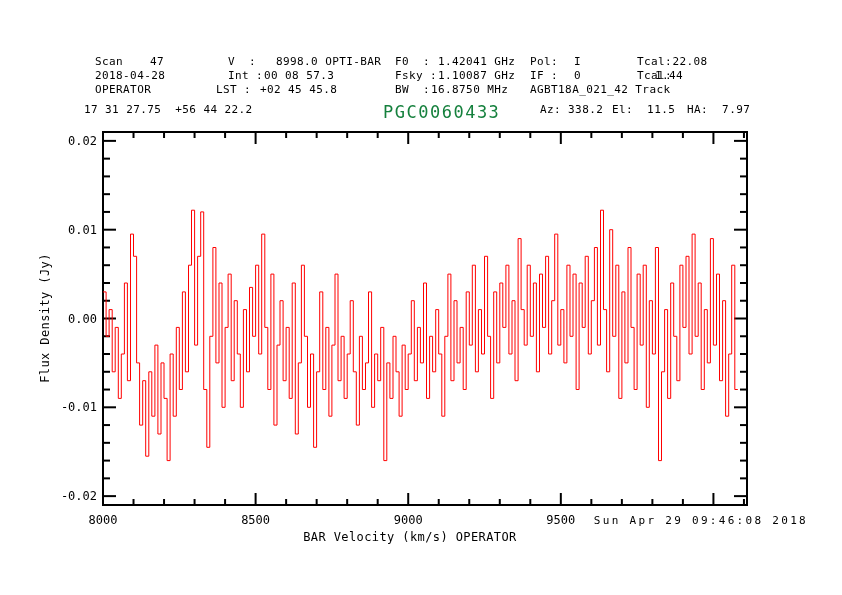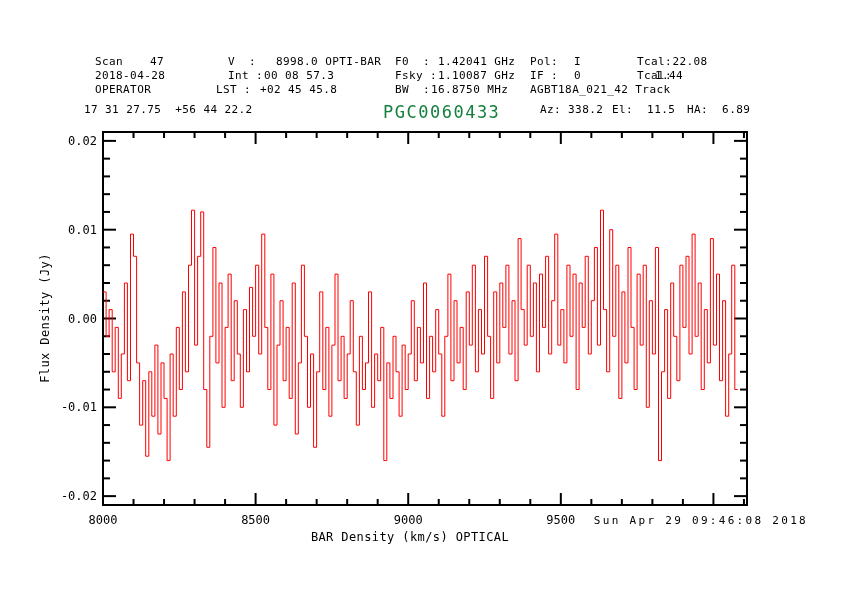--- a/index.html
+++ b/index.html
@@ -47,21 +47,21 @@
     <span style="left:95px;top:84px">OPERATOR</span>
     <span style="left:216px;top:84px">LST :</span>
     <span style="left:260px;top:84px">+02 45 45.8</span>
     <span style="left:395px;top:84px">BW  :</span>
     <span style="left:431px;top:84px">16.8750 MHz</span>
     <span style="left:530px;top:84px">AGBT18A_021_42 Track</span>
 
     <span style="left:84px;top:104px">17 31 27.75  +56 44 22.2</span>
     <span style="left:540px;top:104px">Az: 338.2</span>
     <span style="left:612px;top:104px">El:  11.5</span>
-    <span style="left:687px;top:104px">HA:  6.89</span>
+    <span style="left:687px;top:104px">HA:  7.97</span>
   </div>
 
   <div class="src-title">PGC0060433</div>
 
   <svg id="plot-svg" width="842" height="595">
       <clipPath id="pc">
         <rect x="103" y="132" width="644" height="373"></rect>
       </clipPath>
       <rect x="103" y="132" width="644" height="373" fill="none" stroke="#000" stroke-width="2"></rect>
       <line x1="103" y1="505" x2="103" y2="493" stroke="#000" stroke-width="2"></line>
@@ -155,17 +155,17 @@
       <text x="408.2132701421801" y="524" text-anchor="middle" fill="#000" font-family="DejaVu Sans Mono, monospace" font-size="12">9000</text>
       <text x="560.8199052132702" y="524" text-anchor="middle" fill="#000" font-family="DejaVu Sans Mono, monospace" font-size="12">9500</text>
       <text x="97" y="144.88095238095238" text-anchor="end" fill="#000" font-family="DejaVu Sans Mono, monospace" font-size="12">0.02</text>
       <text x="97" y="233.6904761904762" text-anchor="end" fill="#000" font-family="DejaVu Sans Mono, monospace" font-size="12">0.01</text>
       <text x="97" y="322.5" text-anchor="end" fill="#000" font-family="DejaVu Sans Mono, monospace" font-size="12">0.00</text>
       <text x="97" y="411.3095238095238" text-anchor="end" fill="#000" font-family="DejaVu Sans Mono, monospace" font-size="12">-0.01</text>
       <text x="97" y="500.11904761904765" text-anchor="end" fill="#000" font-family="DejaVu Sans Mono, monospace" font-size="12">-0.02</text>
       <path d="M103.0 291.9L106.1 291.9L106.1 336.3L109.1 336.3L109.1 309.6L112.2 309.6L112.2 371.8L115.2 371.8L115.2 327.4L118.3 327.4L118.3 398.4L121.3 398.4L121.3 354.0L124.4 354.0L124.4 283.0L127.4 283.0L127.4 380.7L130.5 380.7L130.5 234.1L133.5 234.1L133.5 256.3L136.6 256.3L136.6 362.9L139.6 362.9L139.6 425.1L142.7 425.1L142.7 380.7L145.7 380.7L145.7 456.2L148.8 456.2L148.8 371.8L151.8 371.8L151.8 416.2L154.9 416.2L154.9 345.1L157.9 345.1L157.9 434.0L161.0 434.0L161.0 362.9L164.0 362.9L164.0 398.4L167.1 398.4L167.1 460.6L170.1 460.6L170.1 354.0L173.2 354.0L173.2 416.2L176.3 416.2L176.3 327.4L179.3 327.4L179.3 389.5L182.4 389.5L182.4 291.9L185.4 291.9L185.4 371.8L188.5 371.8L188.5 265.2L191.5 265.2L191.5 210.2L194.6 210.2L194.6 345.1L197.6 345.1L197.6 256.3L200.7 256.3L200.7 211.9L203.7 211.9L203.7 389.5L206.8 389.5L206.8 447.3L209.8 447.3L209.8 336.3L212.9 336.3L212.9 247.5L215.9 247.5L215.9 362.9L219.0 362.9L219.0 283.0L222.0 283.0L222.0 407.3L225.1 407.3L225.1 327.4L228.1 327.4L228.1 274.1L231.2 274.1L231.2 380.7L234.2 380.7L234.2 300.7L237.3 300.7L237.3 354.0L240.3 354.0L240.3 407.3L243.4 407.3L243.4 309.6L246.5 309.6L246.5 371.8L249.5 371.8L249.5 287.4L252.6 287.4L252.6 336.3L255.6 336.3L255.6 265.2L258.7 265.2L258.7 354.0L261.7 354.0L261.7 234.1L264.8 234.1L264.8 327.4L267.8 327.4L267.8 389.5L270.9 389.5L270.9 274.1L273.9 274.1L273.9 425.1L277.0 425.1L277.0 345.1L280.0 345.1L280.0 300.7L283.1 300.7L283.1 380.7L286.1 380.7L286.1 327.4L289.2 327.4L289.2 398.4L292.2 398.4L292.2 283.0L295.3 283.0L295.3 434.0L298.3 434.0L298.3 362.9L301.4 362.9L301.4 265.2L304.4 265.2L304.4 336.3L307.5 336.3L307.5 407.3L310.5 407.3L310.5 354.0L313.6 354.0L313.6 447.3L316.6 447.3L316.6 371.8L319.7 371.8L319.7 291.9L322.8 291.9L322.8 389.5L325.8 389.5L325.8 327.4L328.9 327.4L328.9 416.2L331.9 416.2L331.9 345.1L335.0 345.1L335.0 274.1L338.0 274.1L338.0 380.7L341.1 380.7L341.1 336.3L344.1 336.3L344.1 398.4L347.2 398.4L347.2 354.0L350.2 354.0L350.2 300.7L353.3 300.7L353.3 371.8L356.3 371.8L356.3 425.1L359.4 425.1L359.4 336.3L362.4 336.3L362.4 389.5L365.5 389.5L365.5 362.9L368.5 362.9L368.5 291.9L371.6 291.9L371.6 407.3L374.6 407.3L374.6 354.0L377.7 354.0L377.7 380.7L380.7 380.7L380.7 327.4L383.8 327.4L383.8 460.6L386.8 460.6L386.8 362.9L389.9 362.9L389.9 398.4L393.0 398.4L393.0 336.3L396.0 336.3L396.0 371.8L399.1 371.8L399.1 416.2L402.1 416.2L402.1 345.1L405.2 345.1L405.2 389.5L408.2 389.5L408.2 354.0L411.3 354.0L411.3 300.7L414.3 300.7L414.3 380.7L417.4 380.7L417.4 327.4L420.4 327.4L420.4 362.9L423.5 362.9L423.5 283.0L426.5 283.0L426.5 398.4L429.6 398.4L429.6 336.3L432.6 336.3L432.6 371.8L435.7 371.8L435.7 309.6L438.7 309.6L438.7 354.0L441.8 354.0L441.8 416.2L444.8 416.2L444.8 336.3L447.9 336.3L447.9 274.1L450.9 274.1L450.9 380.7L454.0 380.7L454.0 300.7L457.0 300.7L457.0 362.9L460.1 362.9L460.1 327.4L463.2 327.4L463.2 389.5L466.2 389.5L466.2 291.9L469.3 291.9L469.3 345.1L472.3 345.1L472.3 265.2L475.4 265.2L475.4 371.8L478.4 371.8L478.4 309.6L481.5 309.6L481.5 354.0L484.5 354.0L484.5 256.3L487.6 256.3L487.6 336.3L490.6 336.3L490.6 398.4L493.7 398.4L493.7 291.9L496.7 291.9L496.7 362.9L499.8 362.9L499.8 283.0L502.8 283.0L502.8 327.4L505.9 327.4L505.9 265.2L508.9 265.2L508.9 354.0L512.0 354.0L512.0 300.7L515.0 300.7L515.0 380.7L518.1 380.7L518.1 238.6L521.1 238.6L521.1 309.6L524.2 309.6L524.2 345.1L527.2 345.1L527.2 265.2L530.3 265.2L530.3 336.3L533.4 336.3L533.4 283.0L536.4 283.0L536.4 371.8L539.5 371.8L539.5 274.1L542.5 274.1L542.5 327.4L545.6 327.4L545.6 256.3L548.6 256.3L548.6 354.0L551.7 354.0L551.7 300.7L554.7 300.7L554.7 234.1L557.8 234.1L557.8 345.1L560.8 345.1L560.8 309.6L563.9 309.6L563.9 362.9L566.9 362.9L566.9 265.2L570.0 265.2L570.0 336.3L573.0 336.3L573.0 274.1L576.1 274.1L576.1 389.5L579.1 389.5L579.1 283.0L582.2 283.0L582.2 327.4L585.2 327.4L585.2 256.3L588.3 256.3L588.3 354.0L591.3 354.0L591.3 300.7L594.4 300.7L594.4 247.5L597.4 247.5L597.4 345.1L600.5 345.1L600.5 210.2L603.5 210.2L603.5 309.6L606.6 309.6L606.6 371.8L609.7 371.8L609.7 229.7L612.7 229.7L612.7 336.3L615.8 336.3L615.8 265.2L618.8 265.2L618.8 398.4L621.9 398.4L621.9 291.9L624.9 291.9L624.9 362.9L628.0 362.9L628.0 247.5L631.0 247.5L631.0 327.4L634.1 327.4L634.1 389.5L637.1 389.5L637.1 274.1L640.2 274.1L640.2 345.1L643.2 345.1L643.2 265.2L646.3 265.2L646.3 407.3L649.3 407.3L649.3 300.7L652.4 300.7L652.4 354.0L655.4 354.0L655.4 247.5L658.5 247.5L658.5 460.6L661.5 460.6L661.5 371.8L664.6 371.8L664.6 309.6L667.6 309.6L667.6 398.4L670.7 398.4L670.7 283.0L673.7 283.0L673.7 336.3L676.8 336.3L676.8 380.7L679.9 380.7L679.9 265.2L682.9 265.2L682.9 327.4L686.0 327.4L686.0 256.3L689.0 256.3L689.0 354.0L692.1 354.0L692.1 234.1L695.1 234.1L695.1 336.3L698.2 336.3L698.2 283.0L701.2 283.0L701.2 389.5L704.3 389.5L704.3 309.6L707.3 309.6L707.3 362.9L710.4 362.9L710.4 238.6L713.4 238.6L713.4 345.1L716.5 345.1L716.5 274.1L719.5 274.1L719.5 380.7L722.6 380.7L722.6 300.7L725.6 300.7L725.6 416.2L728.7 416.2L728.7 354.0L731.7 354.0L731.7 265.2L734.8 265.2L734.8 389.5L737.8 389.5" fill="none" stroke="#ff0000" stroke-width="1" clip-path="url(#pc)"></path>
     </svg>
 
-  <div class="xlabel">BAR Density (km/s) OPTICAL</div>
+  <div class="xlabel">BAR Velocity (km/s) OPERATOR</div>
   <div class="ylabel">Flux Density (Jy)</div>
   <div class="stamp">Sun Apr 29 09:46:08 2018</div>
 
 </div>
 
 </body></html>

